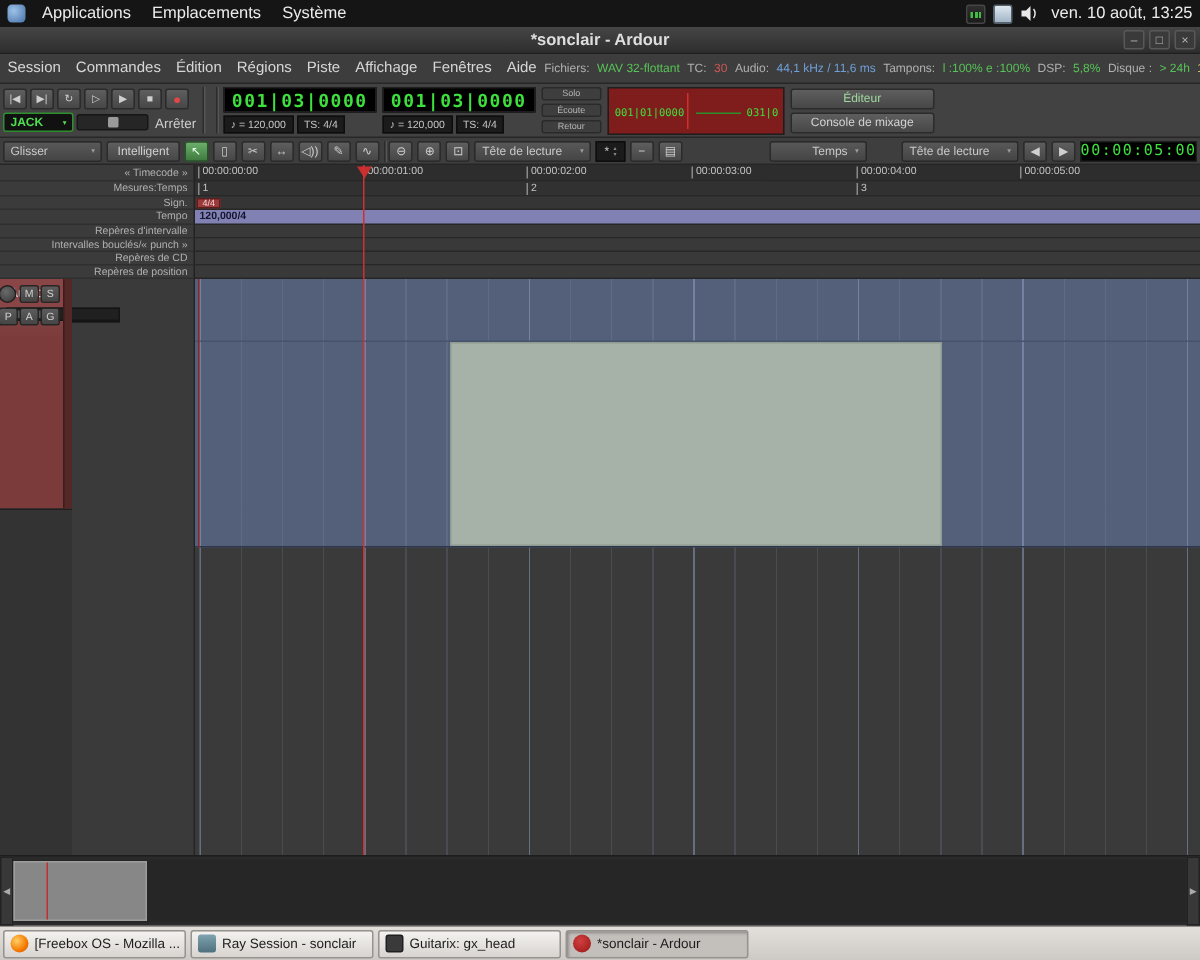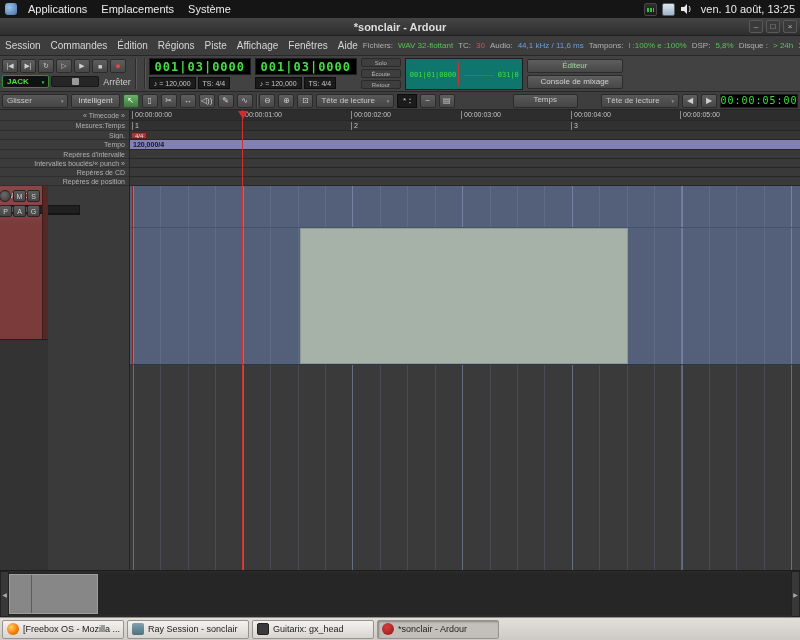--- a/index.html
+++ b/index.html
@@ -46,21 +46,21 @@
   .shuttle-handle{position:absolute;left:20px;top:1px;width:7px;height:7px;background:#9a9a9a;border-radius:1px;}
   .shuttle-status{font-size:9px;color:#cdcdcd;margin-left:2px;}
   .tlabel{font-size:8px;color:#c8c8c8;margin:0 1px;white-space:nowrap;}
   .abtn{height:14px;padding:0 6px;background:linear-gradient(#5e5e5e,#474747);border:1px solid #2b2b2b;border-radius:2px;color:#d2d2d2;font-size:8px;display:inline-flex;align-items:center;justify-content:center;white-space:nowrap;}
   .dd{height:14px;padding:0 4px;background:linear-gradient(#585858,#454545);border:1px solid #2a2a2a;border-radius:2px;color:#c9c9c9;font-size:8px;display:inline-flex;align-items:center;gap:5px;white-space:nowrap;}
   .dd .arrow{font-size:5px;color:#9a9a9a;}
   .disabled{color:#7c7c7c !important;background:#474747 !important;}
   .bigclock{width:102px;height:17px;background:#000;border:1px solid #1d1d1d;color:#3de03d;font-family:"DejaVu Sans Mono",monospace;font-size:12px;font-weight:bold;display:flex;align-items:center;justify-content:center;letter-spacing:1px;}
   .miniclock{height:12px;background:#1b1b1b;border:1px solid #0d0d0d;color:#c6c6c6;font-size:7px;display:inline-flex;align-items:center;justify-content:center;padding:0 4px;white-space:nowrap;}
   .mini-ind{width:40px;height:9px;background:#3e3e3e;border:1px solid #2a2a2a;border-radius:2px;color:#b5b5b5;font-size:6px;display:flex;align-items:center;justify-content:center;}
-  .rangeclock{width:118px;height:32px;background:#0f766e;border:1px solid #1d1d1d;position:relative;font-family:"DejaVu Sans Mono",monospace;color:#3de03d;flex:none;}
+  .rangeclock{width:118px;height:32px;background:#7f1d1d;border:1px solid #1d1d1d;position:relative;font-family:"DejaVu Sans Mono",monospace;color:#3de03d;flex:none;}
   .rc-start{position:absolute;left:4px;top:12px;font-size:7px;}
   .rc-end{position:absolute;right:3px;top:12px;font-size:7px;}
   .rc-line{position:absolute;left:58px;right:28px;top:16px;height:1px;background:#2a8f2a;}
   .rc-playline{position:absolute;left:52px;top:3px;bottom:3px;width:1px;background:#d03030;}
   .winbtn{width:96px;height:14px;}
   .editor-btn{color:#9fd89f;}
 
   
   #edit-toolbar{height:18px;background:#3e3e3e;border-bottom:1px solid #262626;display:flex;align-items:center;gap:3px;padding:0 2px;}
   .tool{width:16px;height:14px;background:linear-gradient(#5e5e5e,#474747);border:1px solid #2b2b2b;border-radius:2px;color:#cfcfcf;font-size:8px;display:flex;align-items:center;justify-content:center;white-space:nowrap;flex:none;}
@@ -271,21 +271,21 @@
       <span>▴</span>
       <span>▾</span>
     </span>
   </span>
   <span class="tool">−</span>
   <span class="tool">▤</span>
   <span class="dd" style="width:62px;justify-content:space-between;margin-top:48px;">
     <span>Grille</span>
     <span class="arrow">▾</span>
   </span>
-  <span class="dd" style="width:78px;justify-content:flex-start;flex-direction:column;">
+  <span class="dd" style="width:78px;justify-content:flex-end;">
     <span>Temps</span>
     <span class="arrow">▾</span>
   </span>
   <span class="tb-gap"></span>
   <span class="dd" style="width:94px;justify-content:space-between;">
     <span>Tête de lecture</span>
     <span class="arrow">▾</span>
   </span>
   <span class="tool">◀</span>
   <span class="tool">▶</span>

